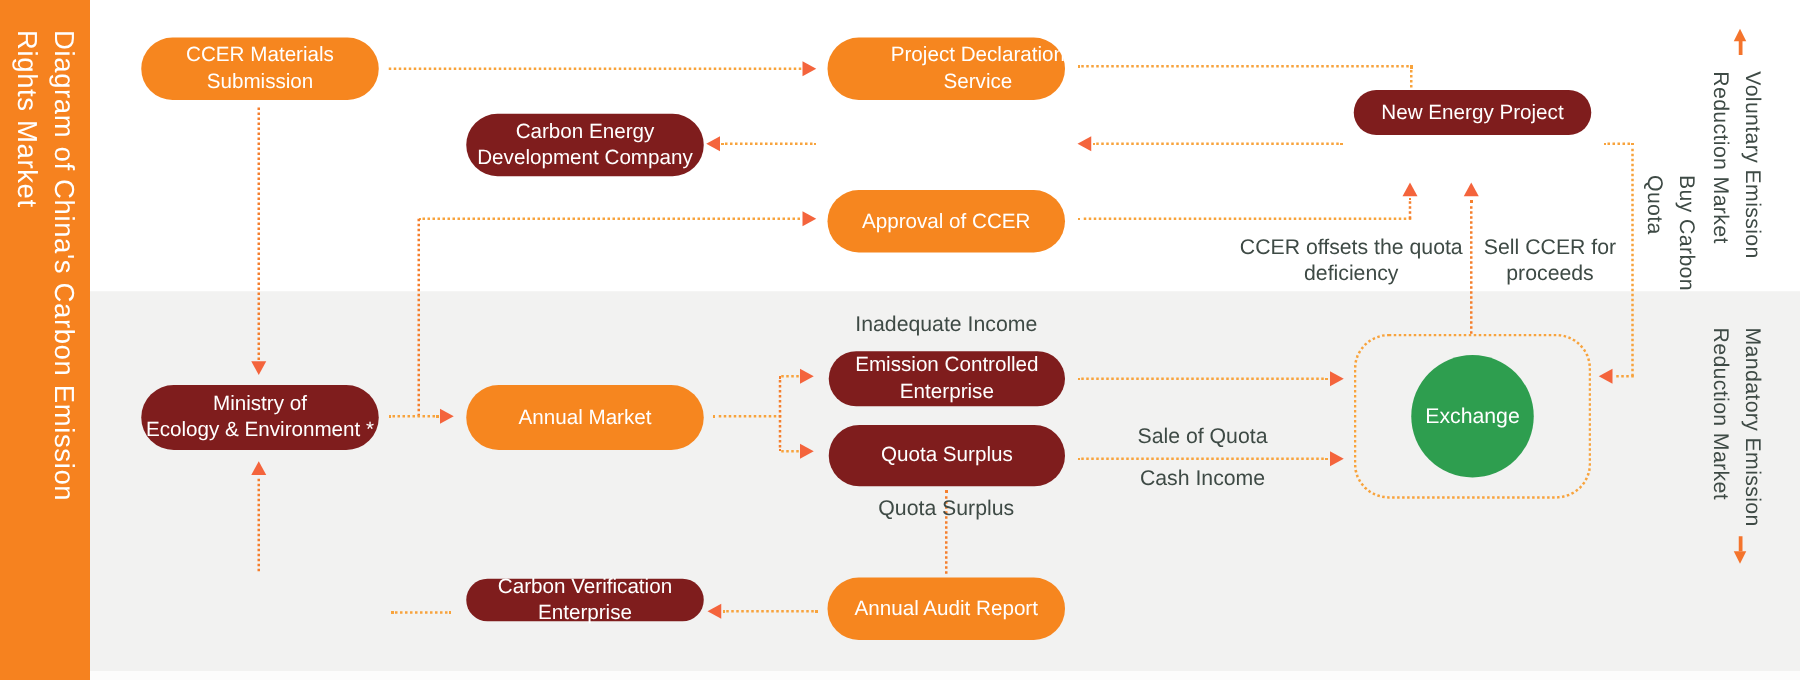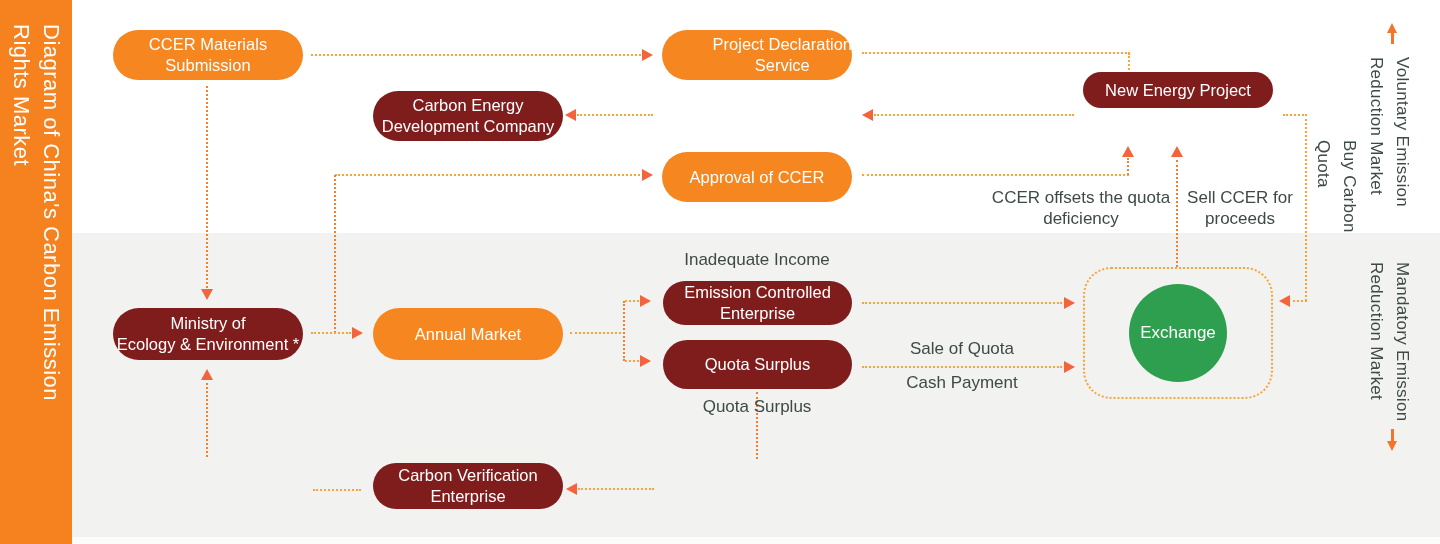--- a/index.html
+++ b/index.html
@@ -118,31 +118,32 @@
 Development Company</span></div>
   <div class="node green" style="left:1083px;top:72px;width:190px;height:36px;"><span>New Energy Project</span></div>
   <div class="node orange" style="left:662px;top:152px;width:190px;height:50px;"><span>Approval of CCER</span></div>
 
   <div class="node green" style="left:113px;top:308px;width:190px;height:52px;"><span>Ministry of
 Ecology &amp; Environment *</span></div>
   <div class="node orange" style="left:373px;top:308px;width:190px;height:52px;"><span>Annual Market</span></div>
   <div class="node green" style="left:663px;top:281px;width:189px;height:44px;justify-content:center;"><span>Emission Controlled
 Enterprise</span></div>
   <div class="node green" style="left:663px;top:340px;width:189px;height:49px;"><span>Quota Surplus</span></div>
-  <div class="node green" style="left:373px;top:463px;width:190px;height:46px;"><span>Carbon Verification
+  <div class="node orange" style="left:662px;top:462px;width:190px;height:50px;"><span>Annual Audit Report</span></div>
+  <div class="node green" style="left:373px;top:463px;width:190px;height:34px;"><span>Carbon Verification
 Enterprise</span></div>
 
   <div class="dash-rect" style="left:1083px;top:267px;width:186px;height:128px;"></div>
   <div class="circle" style="left:1129px;top:284px;width:98px;height:98px;">
       <span>Exchange</span>
     </div>
 
   <div class="flabel" style="left:757px;top:249px;">Inadequate Income</div>
   <div class="flabel" style="left:962px;top:338px;">Sale of Quota</div>
-  <div class="flabel" style="left:962px;top:372px;">Cash Payment</div>
+  <div class="flabel" style="left:962px;top:372px;">Cash Income</div>
   <div class="flabel" style="left:757px;top:396px;">Quota Surplus</div>
   <div class="flabel" style="left:1081px;top:187px;">CCER offsets the quota
 deficiency</div>
   <div class="flabel" style="left:1240px;top:187px;">Sell CCER for
 proceeds</div>
   <div class="vlabel" style="left:1310px;top:140px;height:145px;">Buy Carbon Quota</div>
 
   <div class="tri-u" style="left:1387px;top:23px;"></div>
   <div class="stem" style="left:1391px;top:32px;height:12px;"></div>
   <div class="vlabel" style="left:1363px;top:57px;height:155px;">Voluntary Emission

